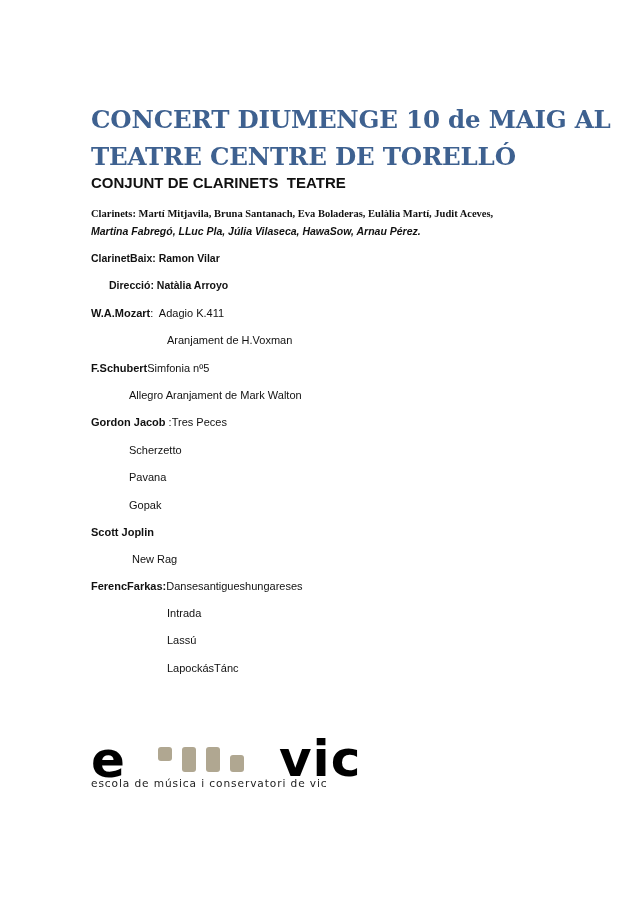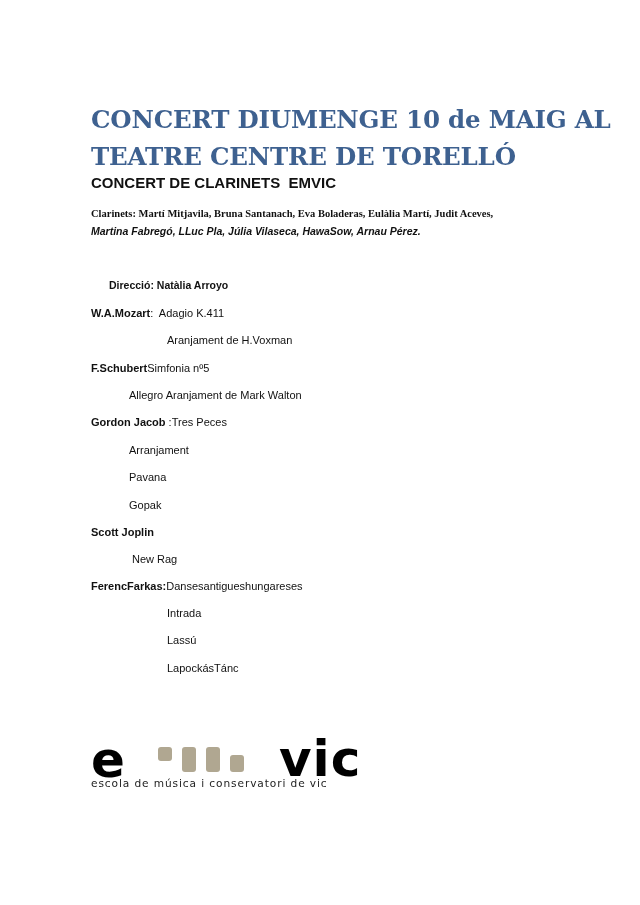--- a/index.html
+++ b/index.html
@@ -26,46 +26,49 @@
 </head>
 <body>
 
 <div class="page">
 
   <h1 class="title">
     <span>CONCERT DIUMENGE 10 de MAIG AL</span><br>
     <span>TEATRE CENTRE DE TORELLÓ</span>
   </h1>
 
-  <h2 class="subtitle" style="white-space:pre;">CONCERT DE CLARINETS  EMVIC</h2>
+  <h2 class="subtitle" style="white-space:pre;">CONJUNT DE CLARINETS  TEATRE</h2>
 
   <div class="line sm" style="top:205px;font-family:Liberation Serif, serif;">
     <span class="b">Clarinets:</span><span class="b"> Martí Mitjavila, Bruna Santanach, Eva Boladeras, Eulàlia Martí, Judit Aceves,</span>
   </div>
   <div class="line sm b" style="top:222px;font-style:italic;">Martina Fabregó, LLuc Pla, Júlia Vilaseca, HawaSow, Arnau Pérez.</div>
 
+  <div class="line sm" style="top:249px;">
+    <span class="b">ClarinetBaix:</span><span class="b"> Ramon Vilar</span>
+  </div>
 
   <div class="line sm" style="top:276px;padding-left:18px;">
     <span class="b">Direcció:</span><span class="b"> Natàlia Arroyo</span>
   </div>
 
   <div class="line" style="top:304px;">
     <span class="b">W.A.Mozart</span><span style="white-space:pre;">:  </span><span>Adagio K.411</span>
   </div>
   <div class="line" style="top:331px; left:167px;">Aranjament de H.Voxman</div>
 
   <div class="line" style="top:359px;">
     <span class="b">F.Schubert</span><span>Simfonia nº5</span>
   </div>
   <div class="line" style="top:386px; left:129px;">Allegro Aranjament de Mark Walton</div>
 
   <div class="line" style="top:413px;">
     <span class="b">Gordon Jacob</span><span style="white-space:pre;"> :</span><span>Tres Peces</span>
   </div>
-  <div class="line" style="top:441px; left:129px;">Arranjament</div>
+  <div class="line" style="top:441px; left:129px;">Scherzetto</div>
   <div class="line" style="top:468px; left:129px;">Pavana</div>
   <div class="line" style="top:496px; left:129px;">Gopak</div>
 
   <div class="line b" style="top:523px;">Scott Joplin</div>
   <div class="line" style="top:550px; left:132px;">New Rag</div>
 
   <div class="line" style="top:577px;">
     <span class="b">FerencFarkas:</span><span>Dansesantigueshungareses</span>
   </div>
   <div class="line" style="top:604px; left:167px;">Intrada</div>

